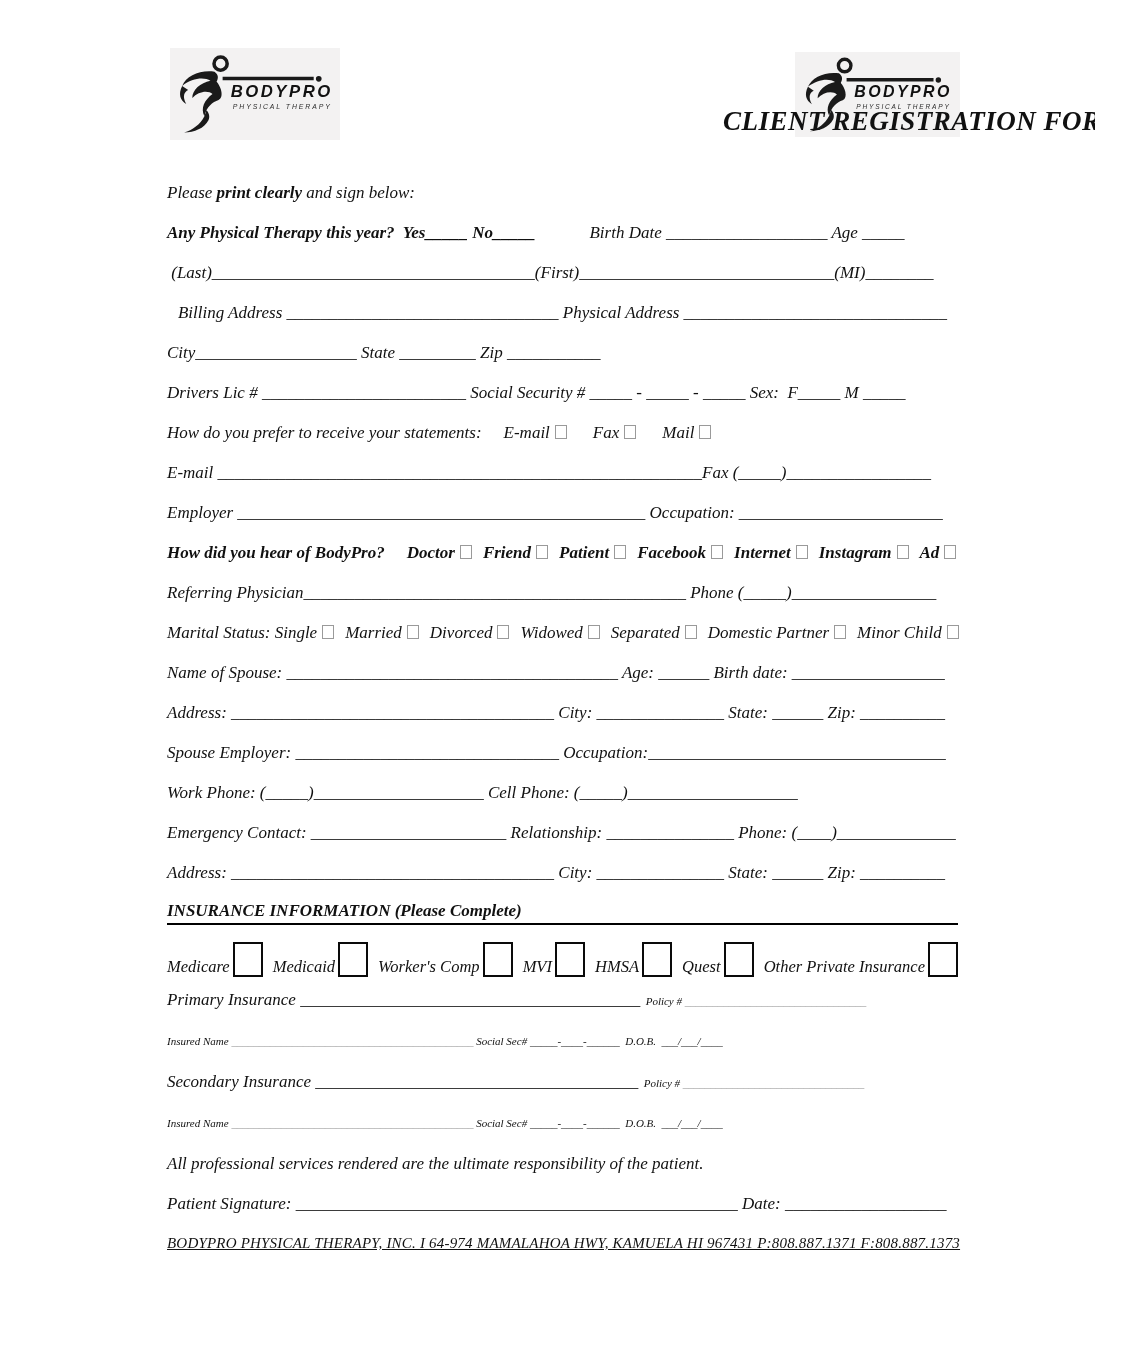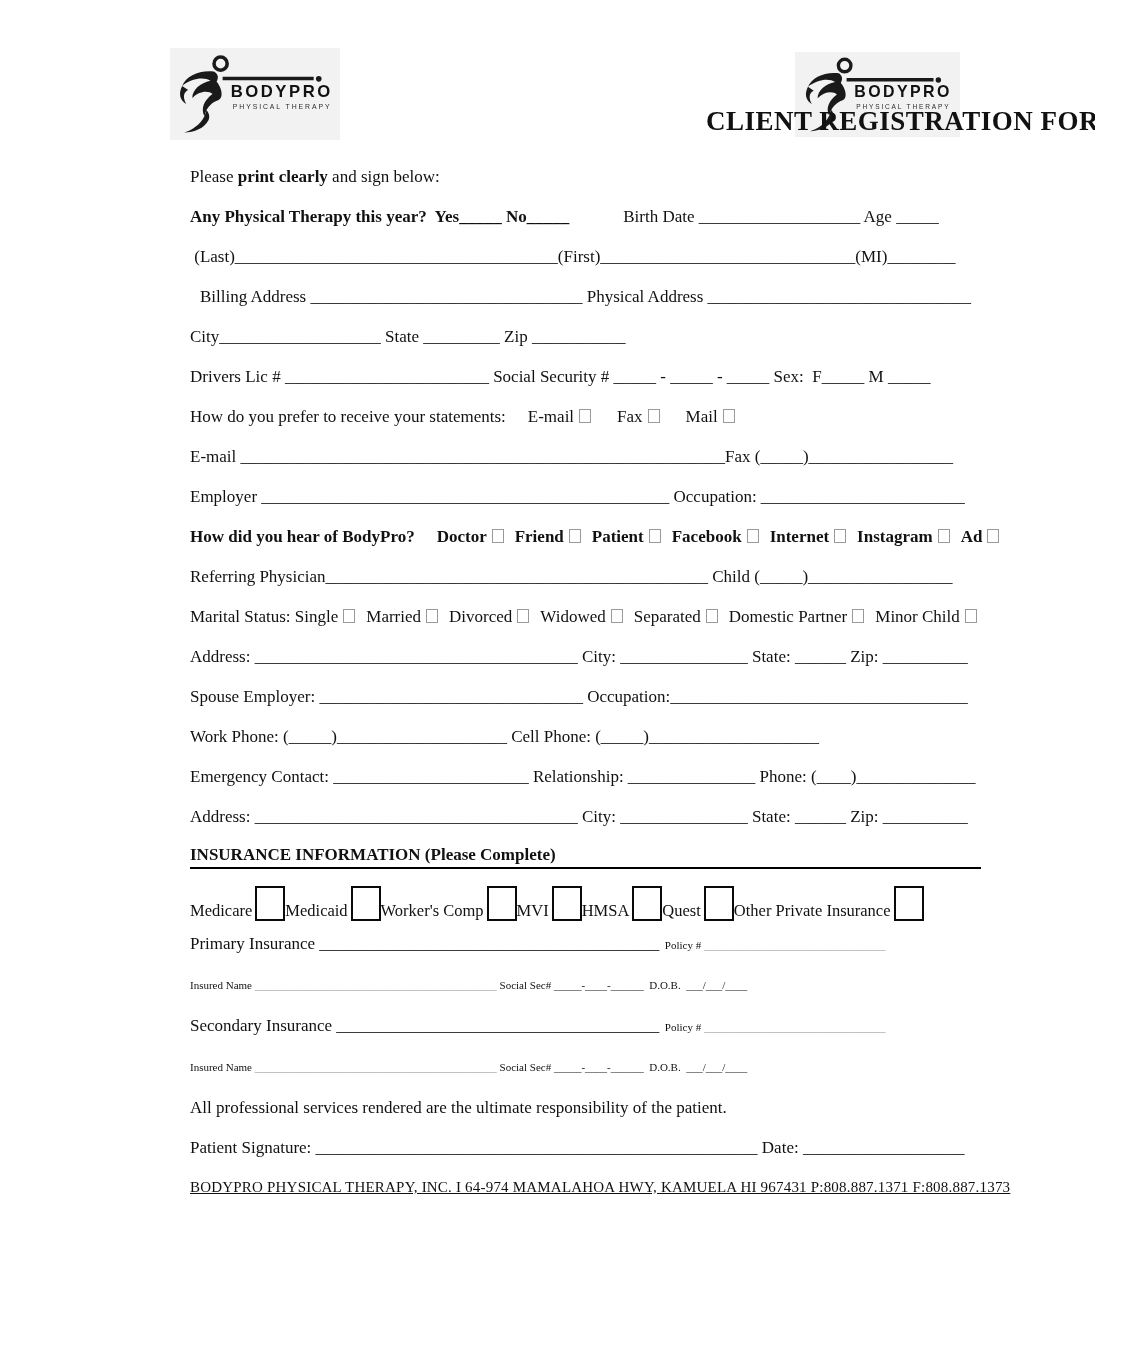--- a/index.html
+++ b/index.html
@@ -3,34 +3,35 @@
 <meta charset="utf-8">
 <style>
   html,body{margin:0;padding:0;background:#ffffff;}
   .page{
     position:relative;
     width:1095px;height:1361px;
     background:#ffffff;
     font-family:"Liberation Serif","DejaVu Serif",serif;
     color:#111;
     overflow:hidden;
+    font-style:italic;
   }
   
   .logo{position:absolute;background:#f3f2f2;}
   .logo-left{left:170px;top:48px;width:170px;height:92px;}
   .logo-right{left:795px;top:52px;width:165px;height:85px;}
   .logo svg{width:100%;height:100%;display:block;}
   .page-title{
     position:absolute;left:0;top:106px;width:1125px;
     text-align:right;font-weight:bold;font-size:27px;letter-spacing:.5px;
   }
   
   .content{
-    position:absolute;left:167px;top:166px;width:791px;
-    font-size:17px;line-height:21px;margin-left:23px;
+    position:absolute;left:167px;top:182px;width:791px;
+    font-size:17px;line-height:21px;
   }
   .line{white-space:pre;margin-bottom:19px;min-height:21px;}
   .b{font-weight:bold;}
   .gap-lg{display:inline-block;width:54px;}
   .gap-md{display:inline-block;width:22px;}
   .small{font-size:11px;}
   .gray{color:#8f8f8f;}
   .mt6{margin-top:6px;text-align:center;}
   
   .cb{
@@ -41,21 +42,21 @@
   .opt{margin-right:26px;}
   .opt-tight{margin-right:11px;}
   
   
   .ins-head{
     font-weight:bold;border-bottom:2.5px solid #000;
     padding-bottom:2px;margin-bottom:14px;margin-top:-2px;
   }
   
   .ins-opts{
-    display:flex;align-items:flex-end;
+    display:flex;align-items:flex-end;justify-content:space-between;
     height:38px;margin-top:2px;margin-bottom:12px;white-space:pre;
     font-size:16.5px;
   }
   .ins-group{display:flex;align-items:flex-end;}
   .bigbox{
     display:inline-block;width:26px;height:31px;
     border:2.5px solid #0a0a0a;background:#fff;margin-left:3px;
   }
   .footer{
     font-size:15px;letter-spacing:.2px;text-decoration:underline;
@@ -111,24 +112,25 @@
 
 
     <div class="line"><span>How do you prefer to receive your statements:</span><span class="gap-md"></span><span class="opt"><span>E-mail</span><span class="cb"></span></span><span class="opt"><span>Fax</span><span class="cb"></span></span><span class="opt"><span>Mail</span><span class="cb"></span></span></div>
 
     <div class="line">E-mail _________________________________________________________Fax (_____)_________________</div>
 
     <div class="line">Employer ________________________________________________ Occupation: ________________________</div>
 
     <div class="line b"><span>How did you hear of BodyPro?</span><span class="gap-md"></span><span class="opt-tight"><span>Doctor</span><span class="cb"></span></span><span class="opt-tight"><span>Friend</span><span class="cb"></span></span><span class="opt-tight"><span>Patient</span><span class="cb"></span></span><span class="opt-tight"><span>Facebook</span><span class="cb"></span></span><span class="opt-tight"><span>Internet</span><span class="cb"></span></span><span class="opt-tight"><span>Instagram</span><span class="cb"></span></span><span><span>Ad</span><span class="cb"></span></span></div>
 
-    <div class="line">Referring Physician_____________________________________________ Child (_____)_________________</div>
+    <div class="line">Referring Physician_____________________________________________ Phone (_____)_________________</div>
 
     <div class="line"><span>Marital Status: </span><span class="opt-tight"><span>Single</span><span class="cb"></span></span><span class="opt-tight"><span>Married</span><span class="cb"></span></span><span class="opt-tight"><span>Divorced</span><span class="cb"></span></span><span class="opt-tight"><span>Widowed</span><span class="cb"></span></span><span class="opt-tight"><span>Separated</span><span class="cb"></span></span><span class="opt-tight"><span>Domestic Partner</span><span class="cb"></span></span><span><span>Minor Child</span><span class="cb"></span></span></div>
 
+    <div class="line">Name of Spouse: _______________________________________ Age: ______ Birth date: __________________</div>
 
     <div class="line">Address: ______________________________________ City: _______________ State: ______ Zip: __________</div>
 
     <div class="line">Spouse Employer: _______________________________ Occupation:___________________________________</div>
 
     <div class="line">Work Phone: (_____)____________________ Cell Phone: (_____)____________________</div>
 
 
     <div class="line">Emergency Contact: _______________________ Relationship: _______________ Phone: (____)______________</div>
 

